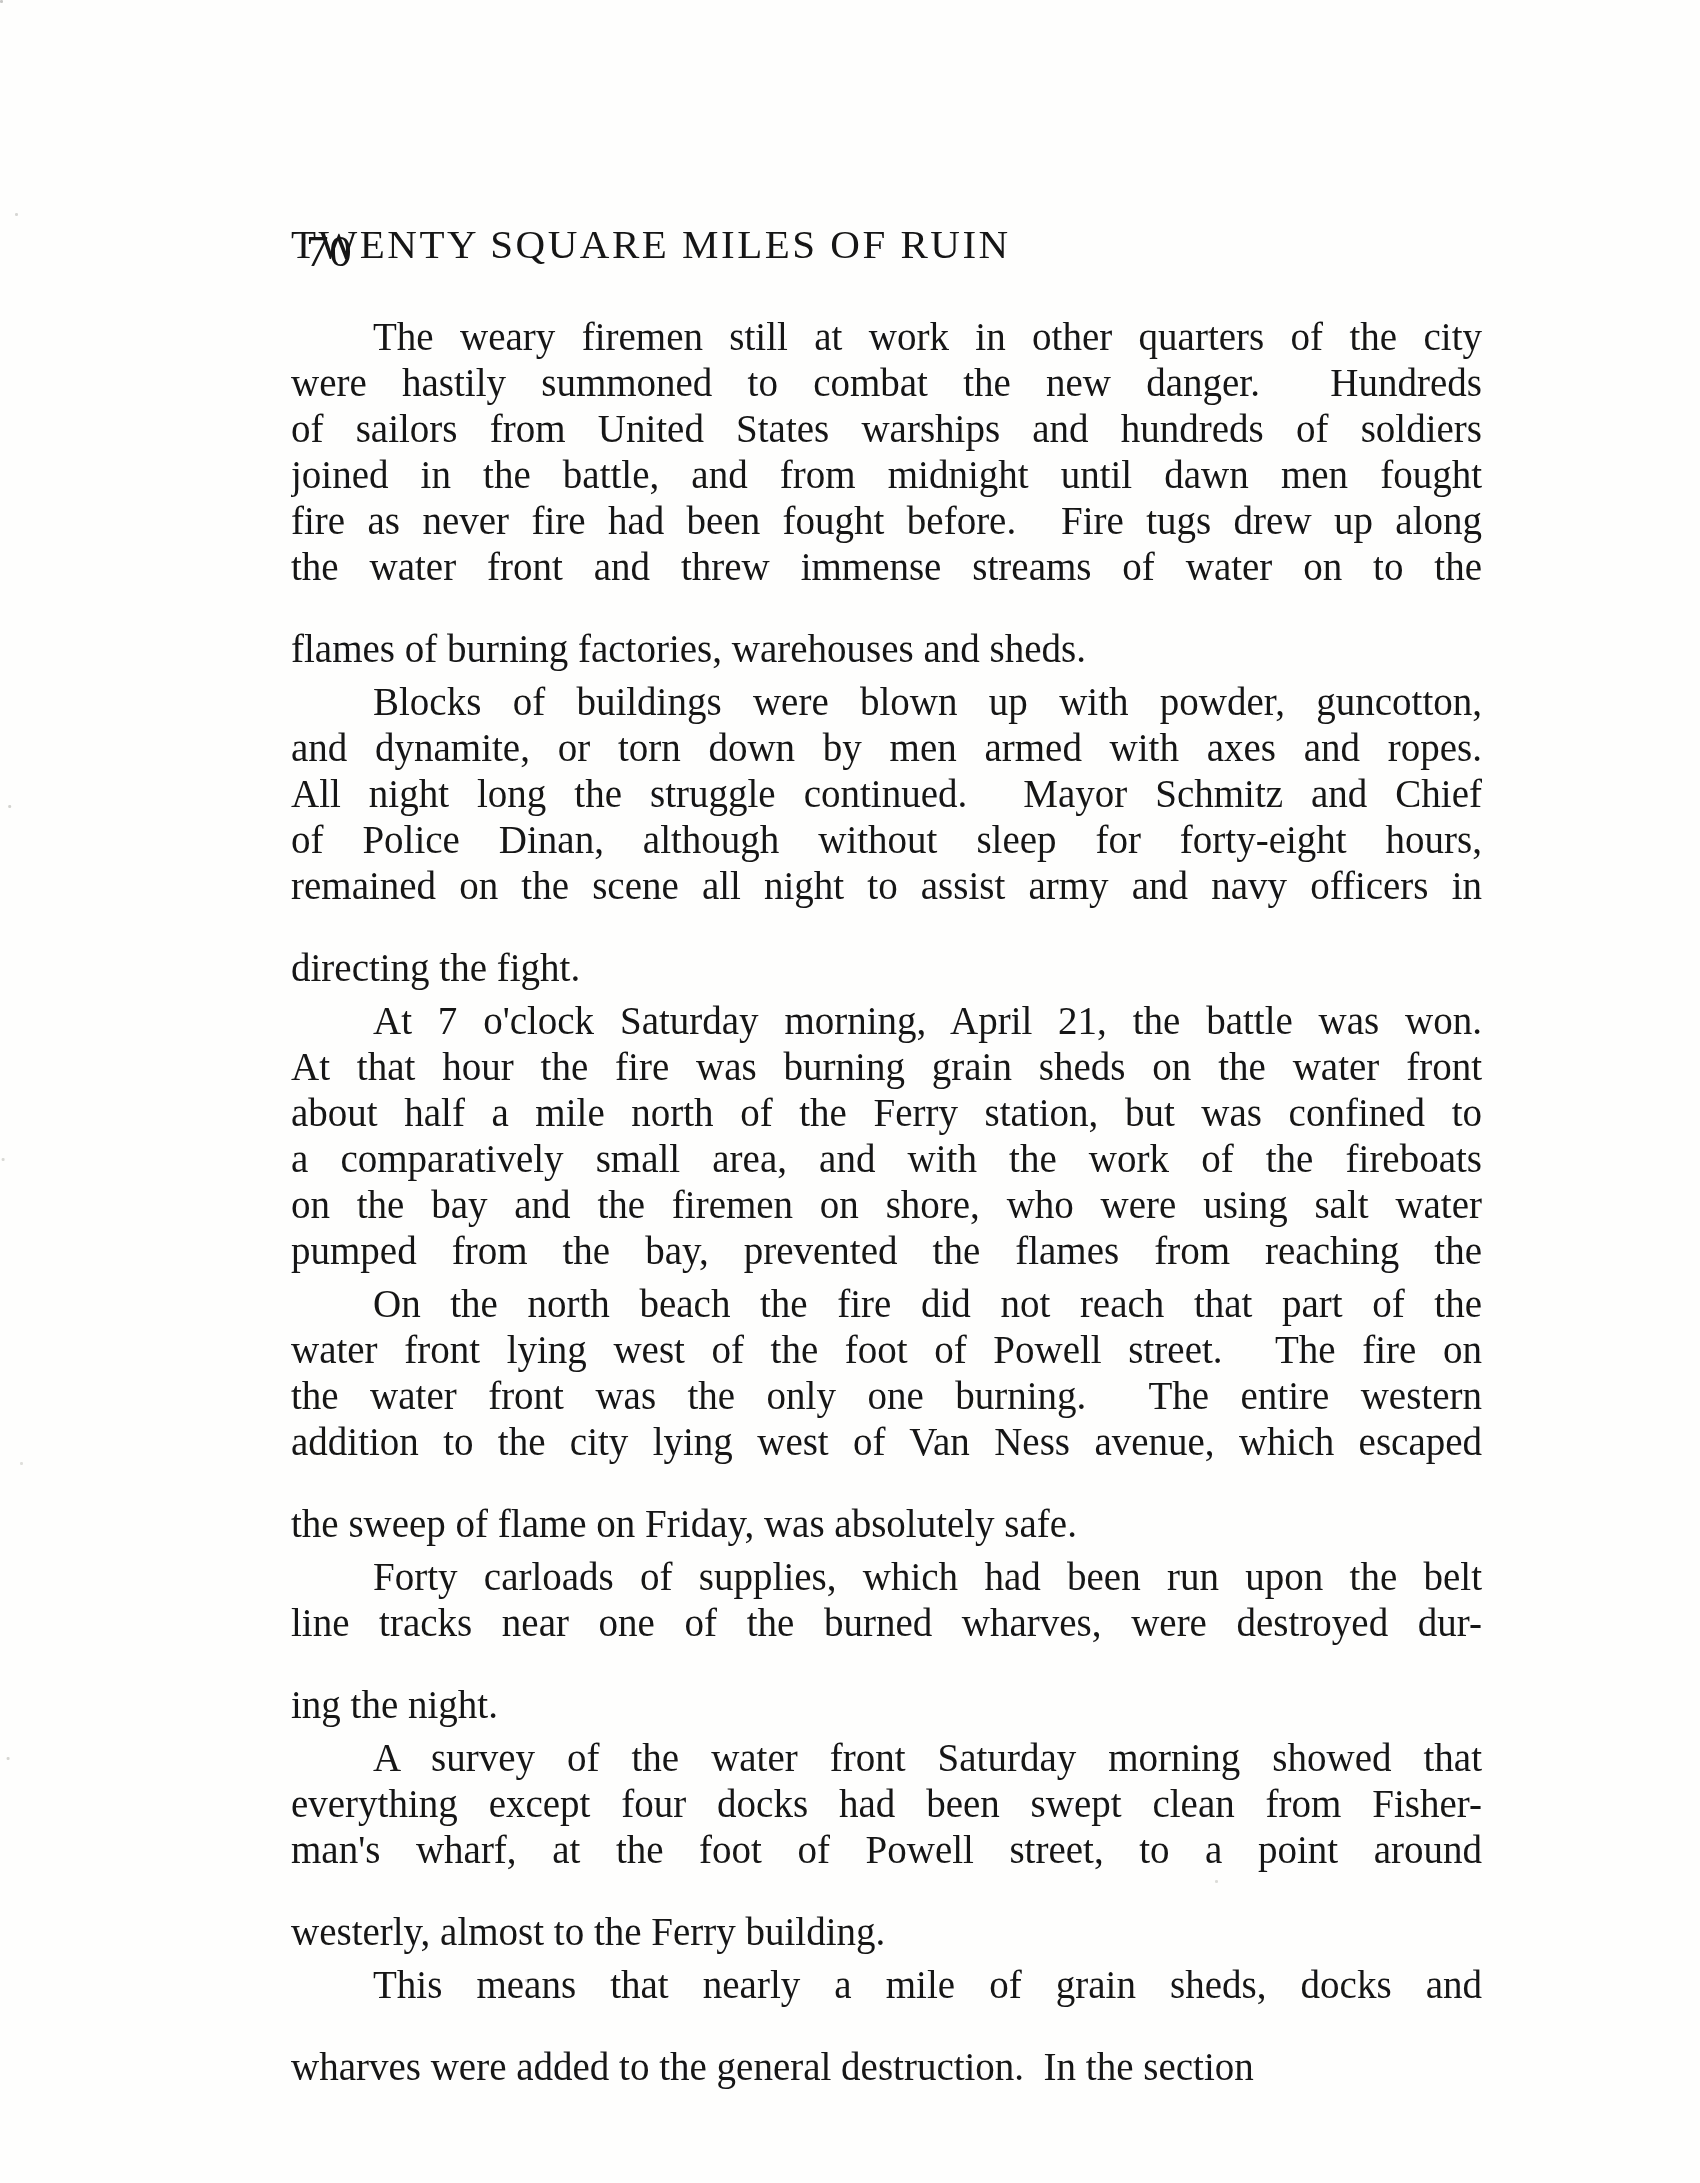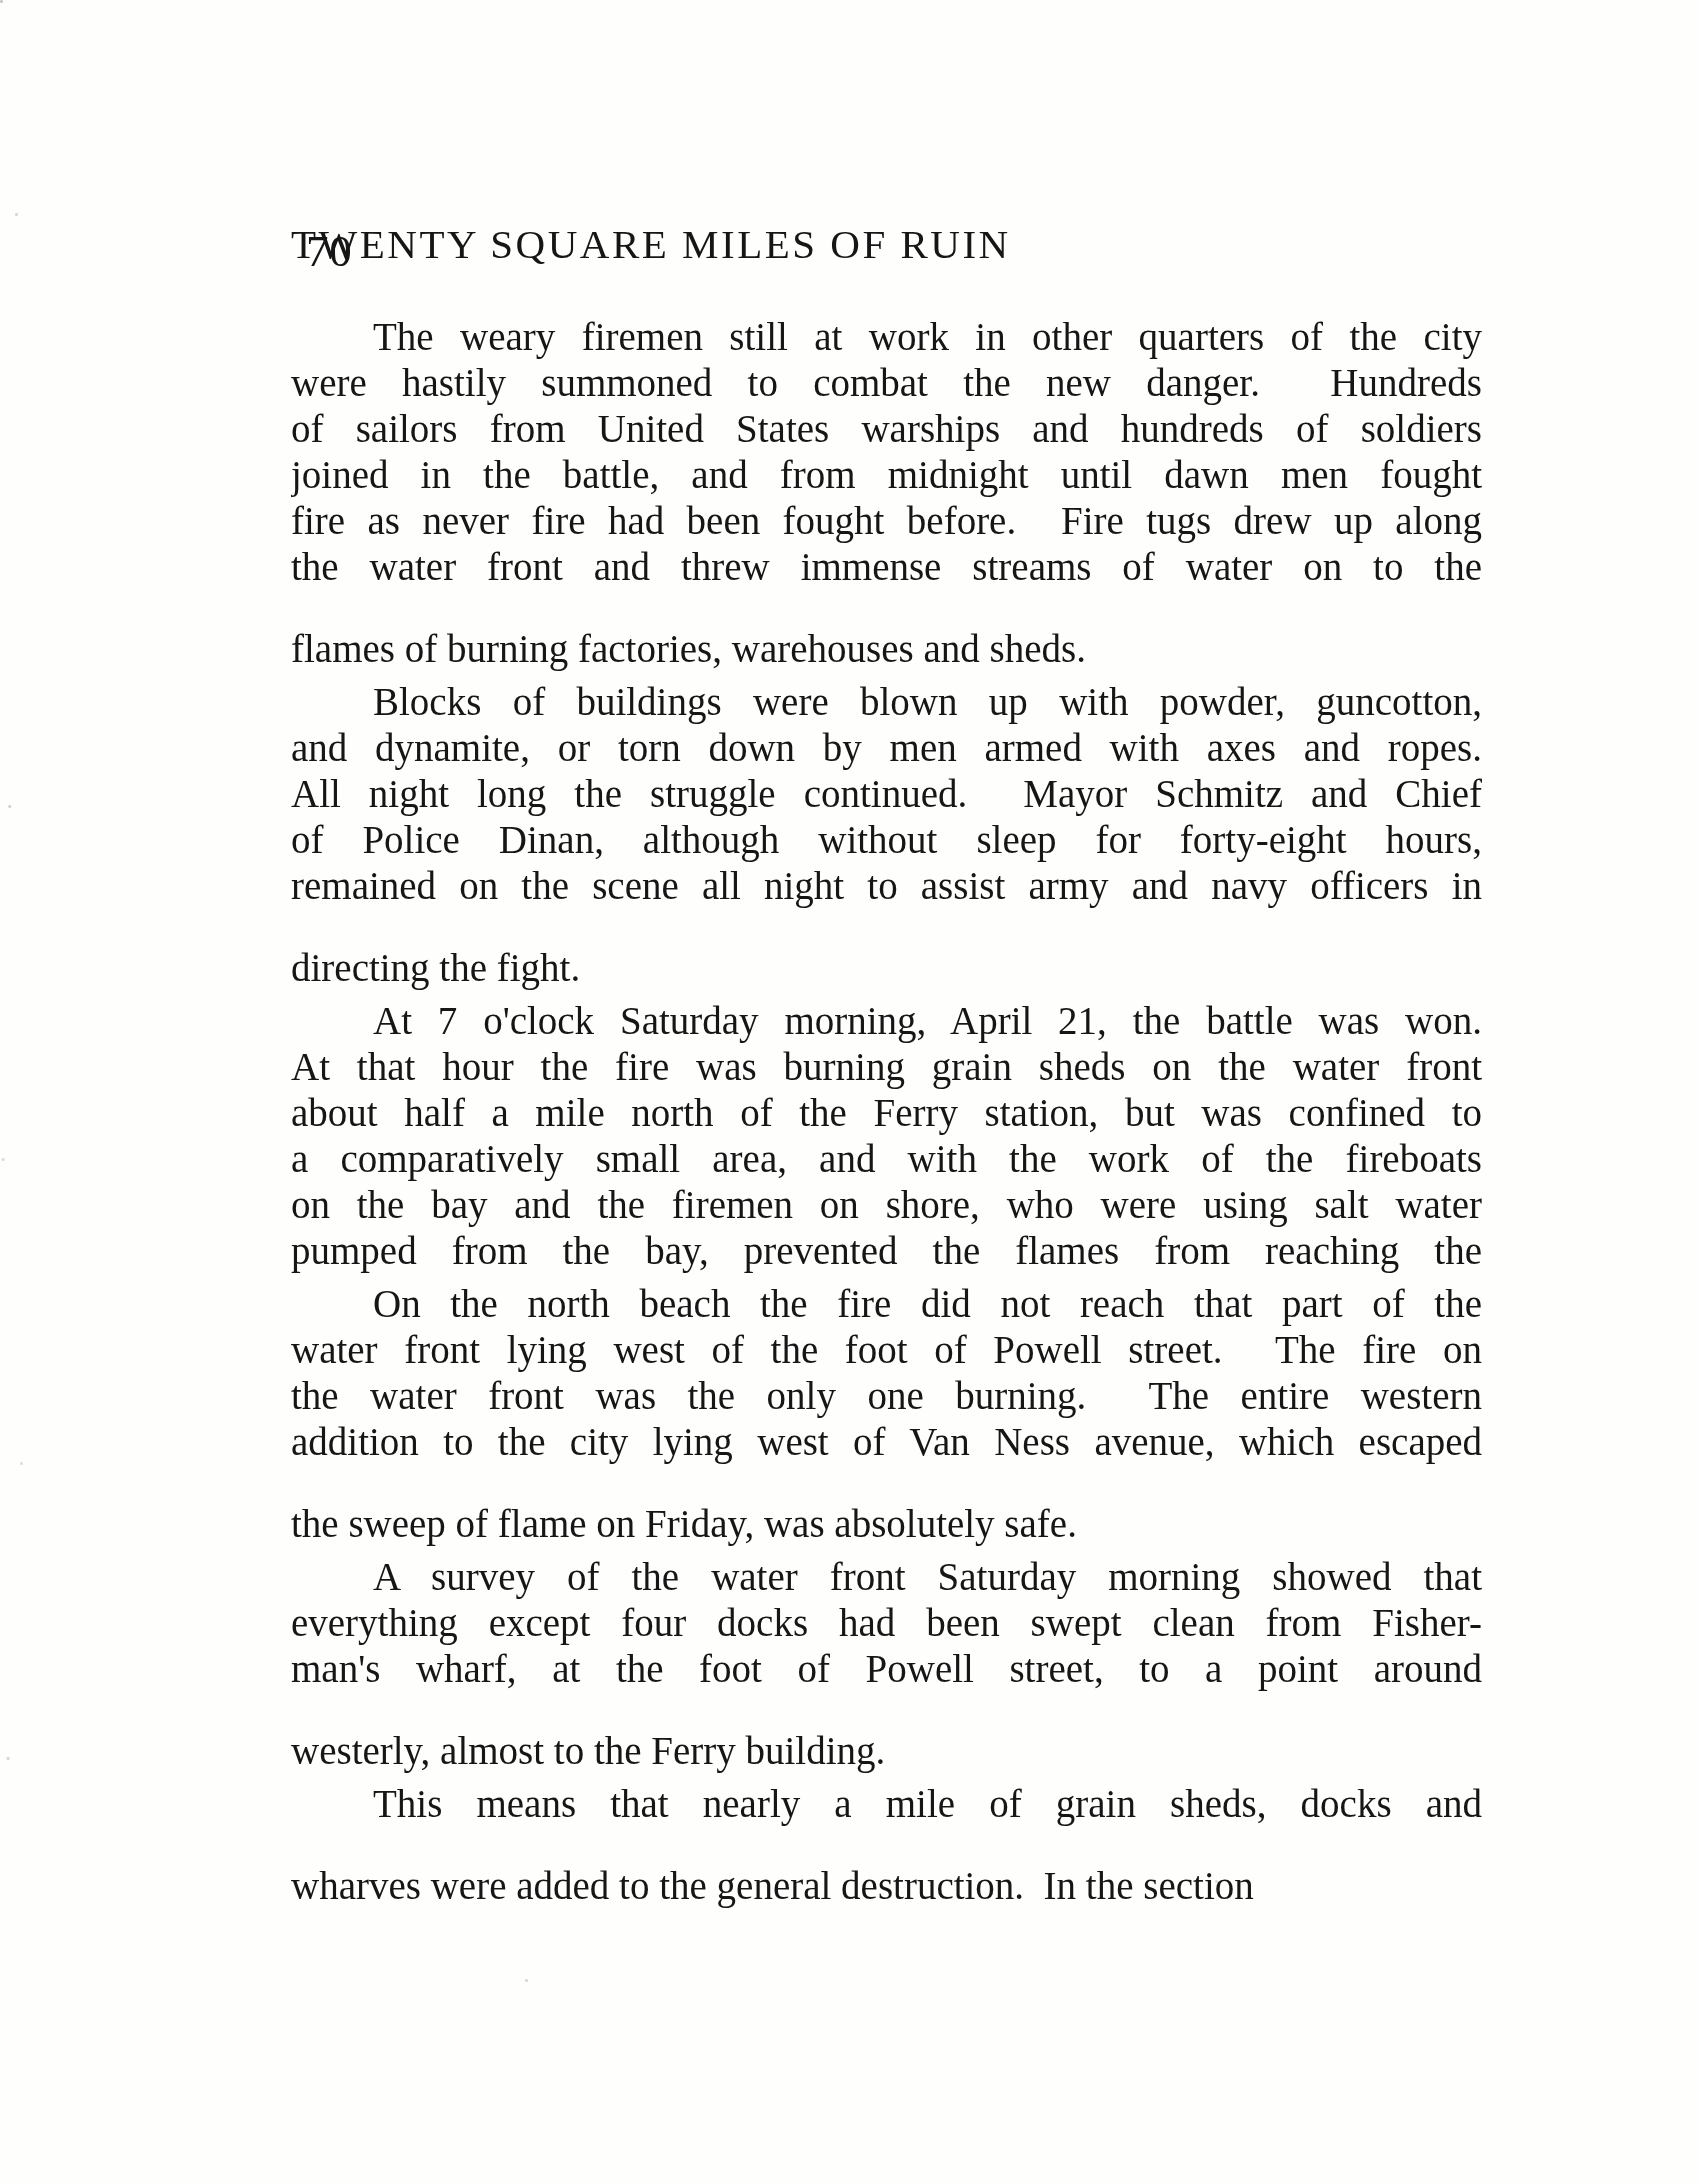--- a/index.html
+++ b/index.html
@@ -125,20 +125,25 @@
         <div class="text-line">pumped from the bay, prevented the flames from reaching the</div>
       </div>
       <div class="paragraph">
         <div class="text-line first">On the north beach the fire did not reach that part of the</div>
         <div class="text-line">water front lying west of the foot of Powell street.&nbsp; The fire on</div>
         <div class="text-line">the water front was the only one burning.&nbsp; The entire western</div>
         <div class="text-line">addition to the city lying west of Van Ness avenue, which escaped</div>
         <div class="text-line last">the sweep of flame on Friday, was absolutely safe.</div>
       </div>
       <div class="paragraph">
+        <div class="text-line first">Forty carloads of supplies, which had been run upon the belt</div>
+        <div class="text-line">line tracks near one of the burned wharves, were destroyed dur-</div>
+        <div class="text-line last">ing the night.</div>
+      </div>
+      <div class="paragraph">
         <div class="text-line first">A survey of the water front Saturday morning showed that</div>
         <div class="text-line">everything except four docks had been swept clean from Fisher-</div>
         <div class="text-line">man's wharf, at the foot of Powell street, to a point around</div>
         <div class="text-line last">westerly, almost to the Ferry building.</div>
       </div>
       <div class="paragraph">
         <div class="text-line first">This means that nearly a mile of grain sheds, docks and</div>
         <div class="text-line last">wharves were added to the general destruction.&nbsp; In the section</div>
       </div>
     </div>

